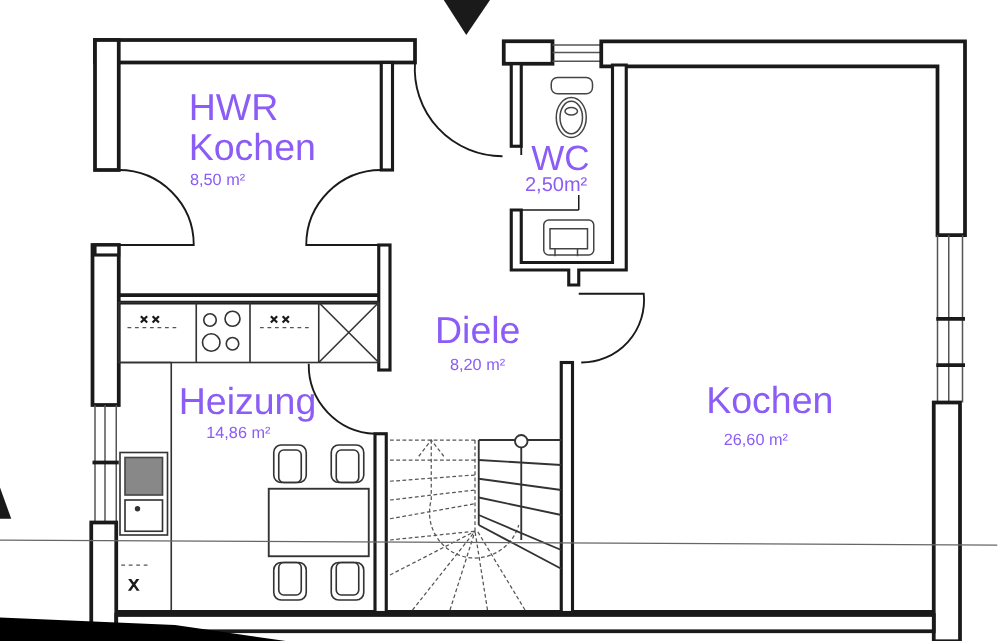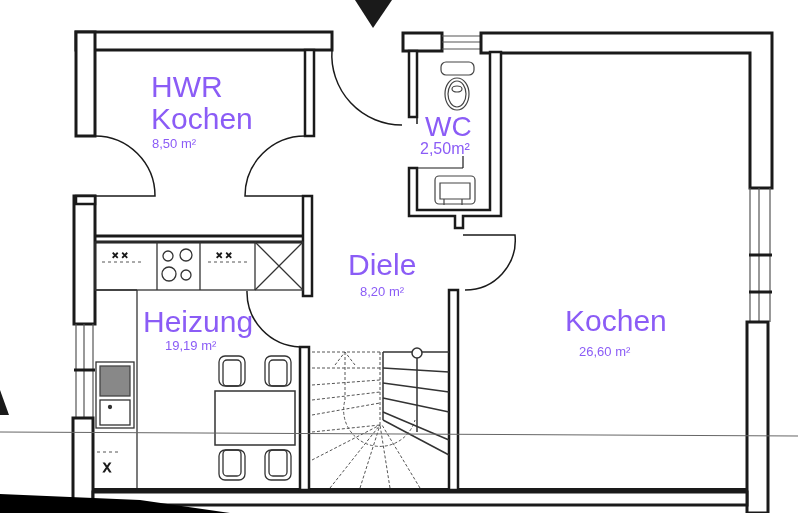--- a/index.html
+++ b/index.html
@@ -182,16 +182,16 @@
 <div class="label room-name" style="left:151px; top:104px;">Kochen</div>
 <div class="label room-area" style="left:152px; top:137px;">8,50 m²</div>
 
 <div class="label wc-name" style="left:425px; top:113px;">WC</div>
 <div class="label wc-area" style="left:420px; top:141px;">2,50m²</div>
 
 <div class="label room-name" style="left:348px; top:250px;">Diele</div>
 <div class="label room-area" style="left:346px; top:285px;margin-left:14px;">8,20 m²</div>
 
 <div class="label room-name" style="left:143px; top:307px;">Heizung</div>
-<div class="label room-area" style="left:165px; top:339px;">19,19 m²</div>
+<div class="label room-area" style="left:165px; top:339px;">14,86 m²</div>
 
 <div class="label room-name" style="left:565px; top:306px;">Kochen</div>
 <div class="label room-area" style="left:579px; top:345px;">26,60 m²</div>
 
 </body></html>

